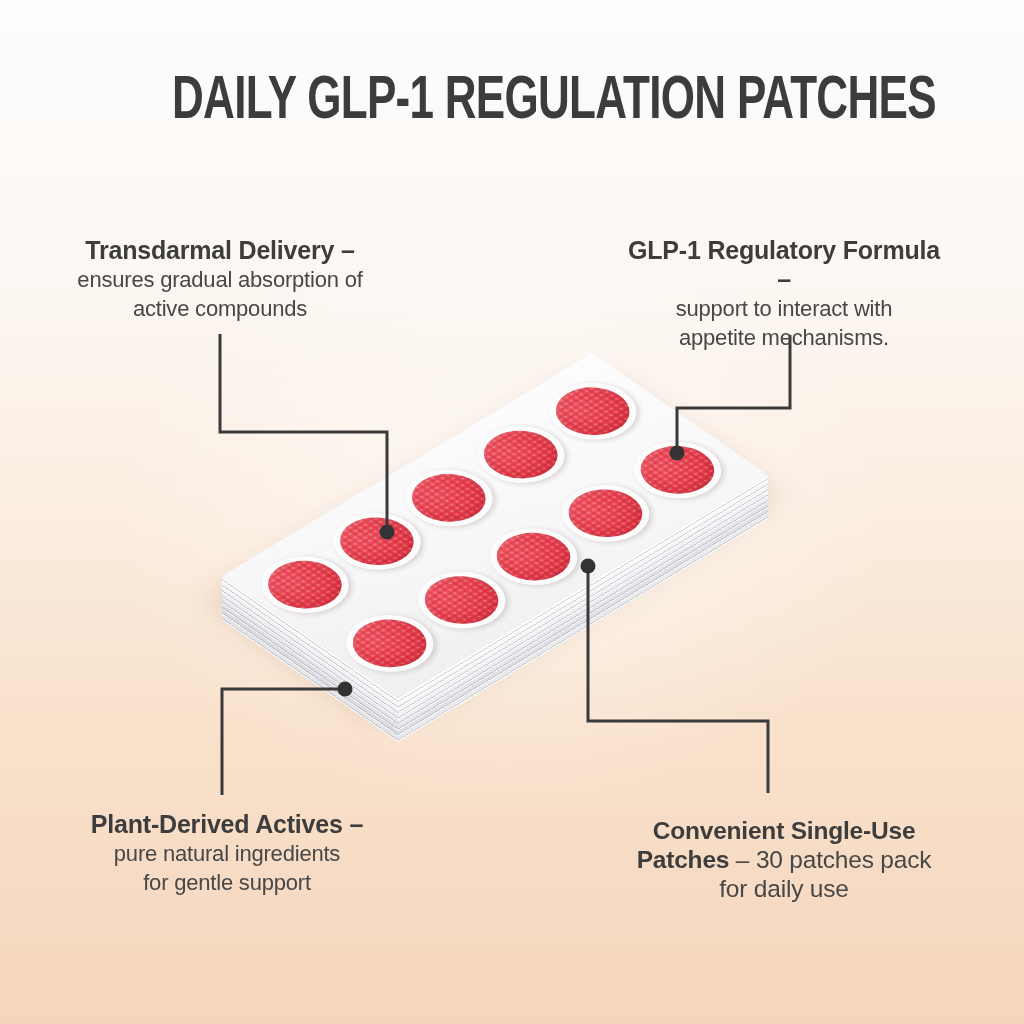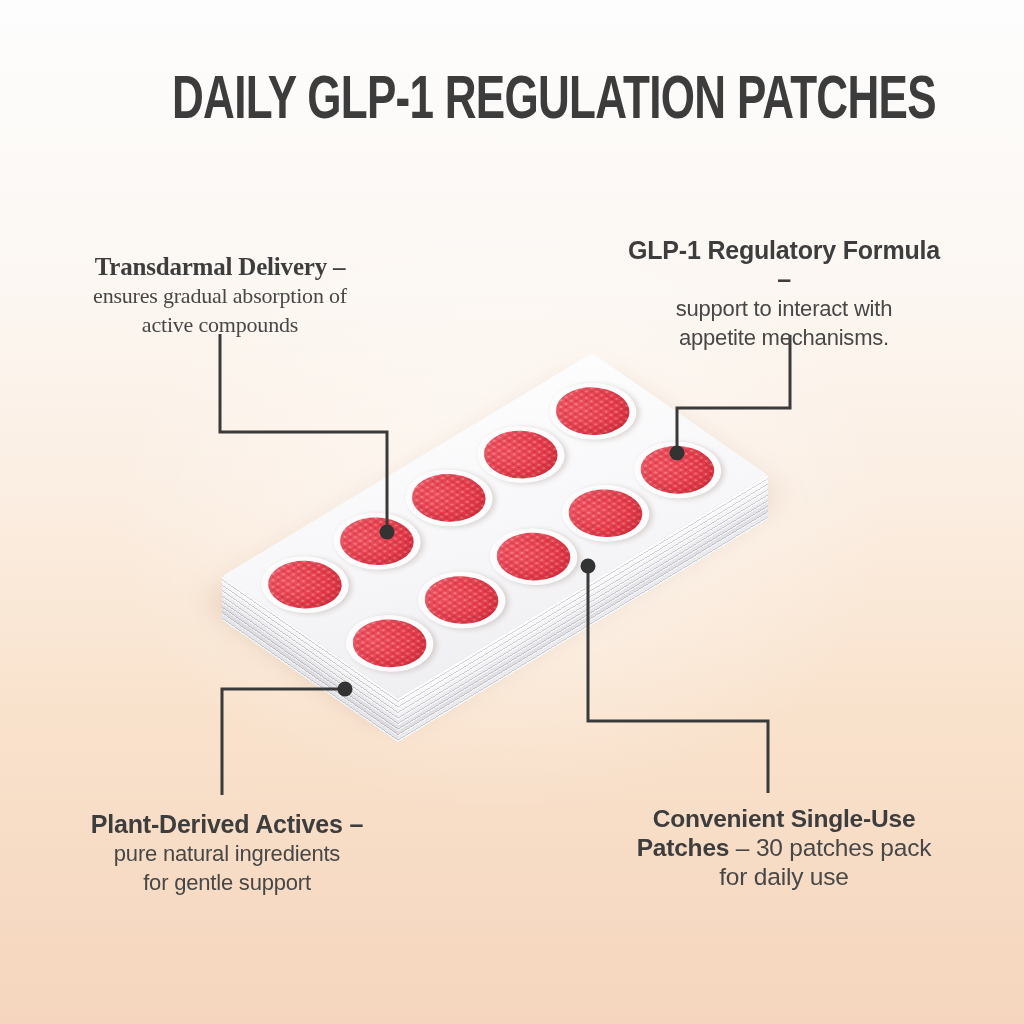--- a/index.html
+++ b/index.html
@@ -63,23 +63,23 @@
     background-size:6px 6px,6px 6px,100% 100%;
     background-position:0 0,3px 3px,0 0;
     box-shadow:inset 0 -4px 8px rgba(150,15,30,0.25),inset 0 3px 6px rgba(255,255,255,0.15);
   }
   
   .lines{position:absolute;left:0;top:0;}
   
   .callout{position:absolute;text-align:center;letter-spacing:-0.2px;}
   .co-bold{font-weight:bold;font-size:25px;line-height:29px;color:#3d3d3d;white-space:pre-line;}
   .co-rest{font-size:22px;line-height:29px;color:#474747;white-space:pre-line;}
-  .co-flow{margin:0;font-size:24.5px;line-height:29px;color:#474747;white-space:pre-line;}
+  .co-flow{margin:12px;font-size:24.5px;line-height:29px;color:#474747;white-space:pre-line;}
   .co-flow b{font-weight:bold;color:#3d3d3d;}
-  .c1{left:58px;top:252px;width:324px;font-family:Liberation Serif, serif;}
+  .c1{left:58px;top:236px;width:324px;}
   .c2{left:622px;top:236px;width:324px;}
   .c3{left:65px;top:810px;width:324px;}
   .c4{left:622px;top:804px;width:324px;}
 </style>
 </head>
 <body>
 
 <div class="canvas">
   <div class="glow"></div>
 

